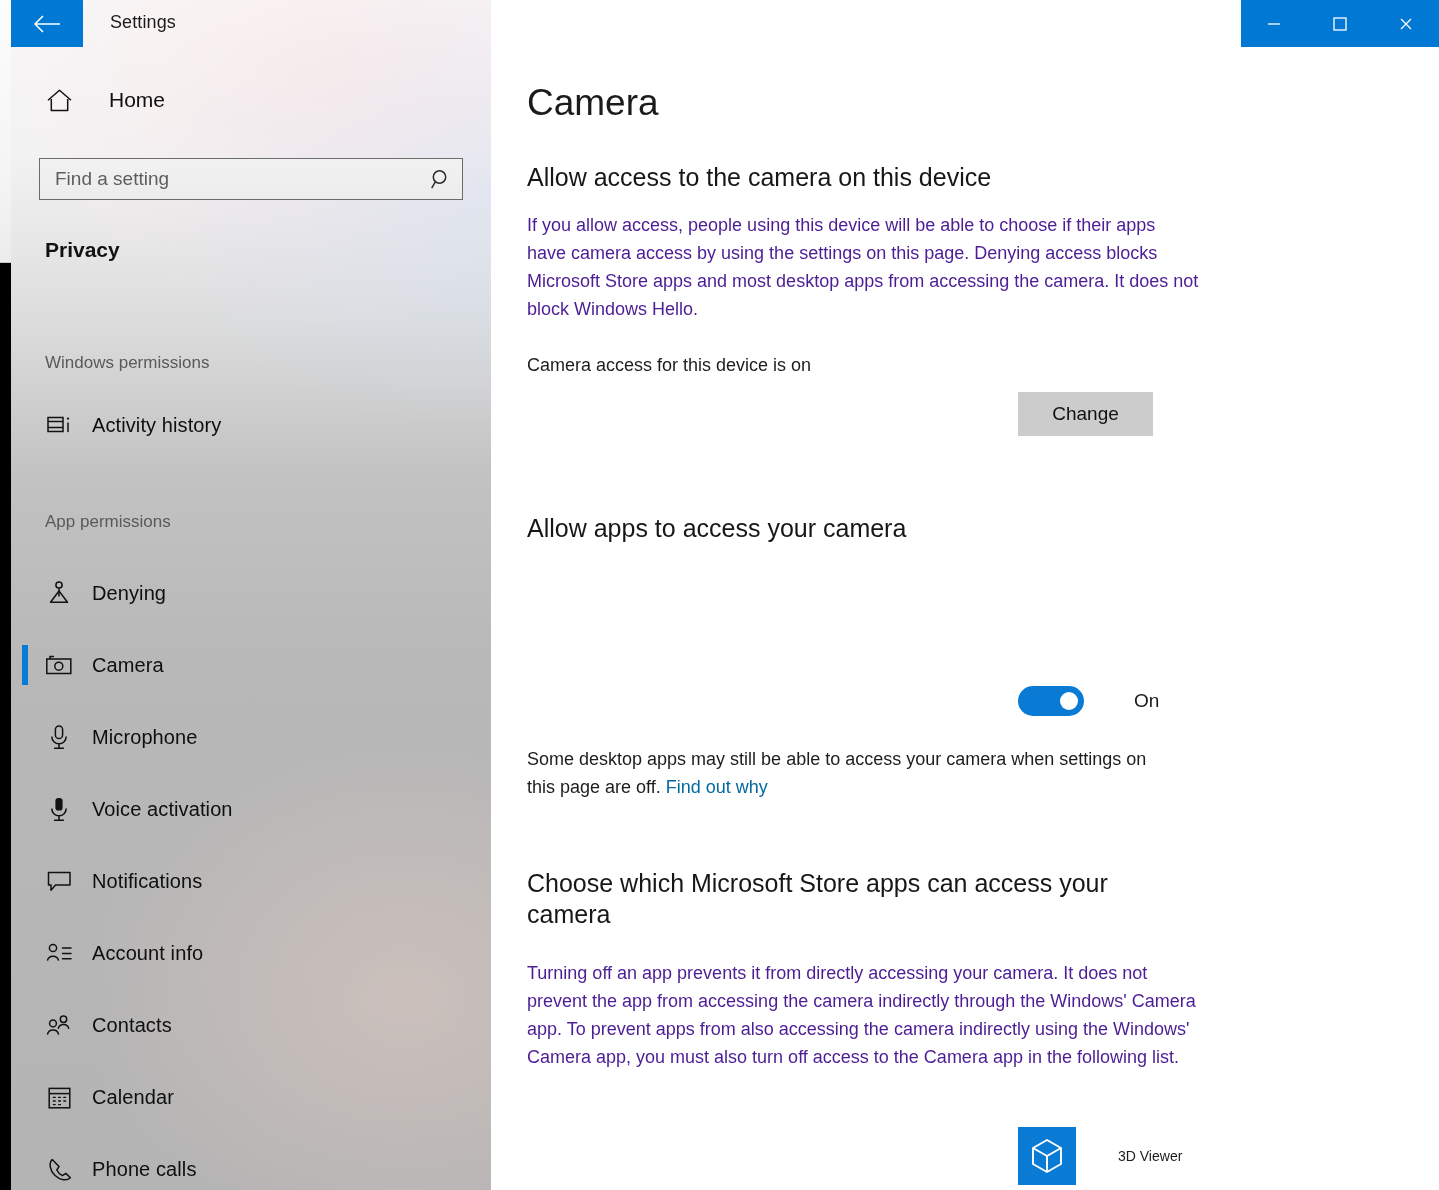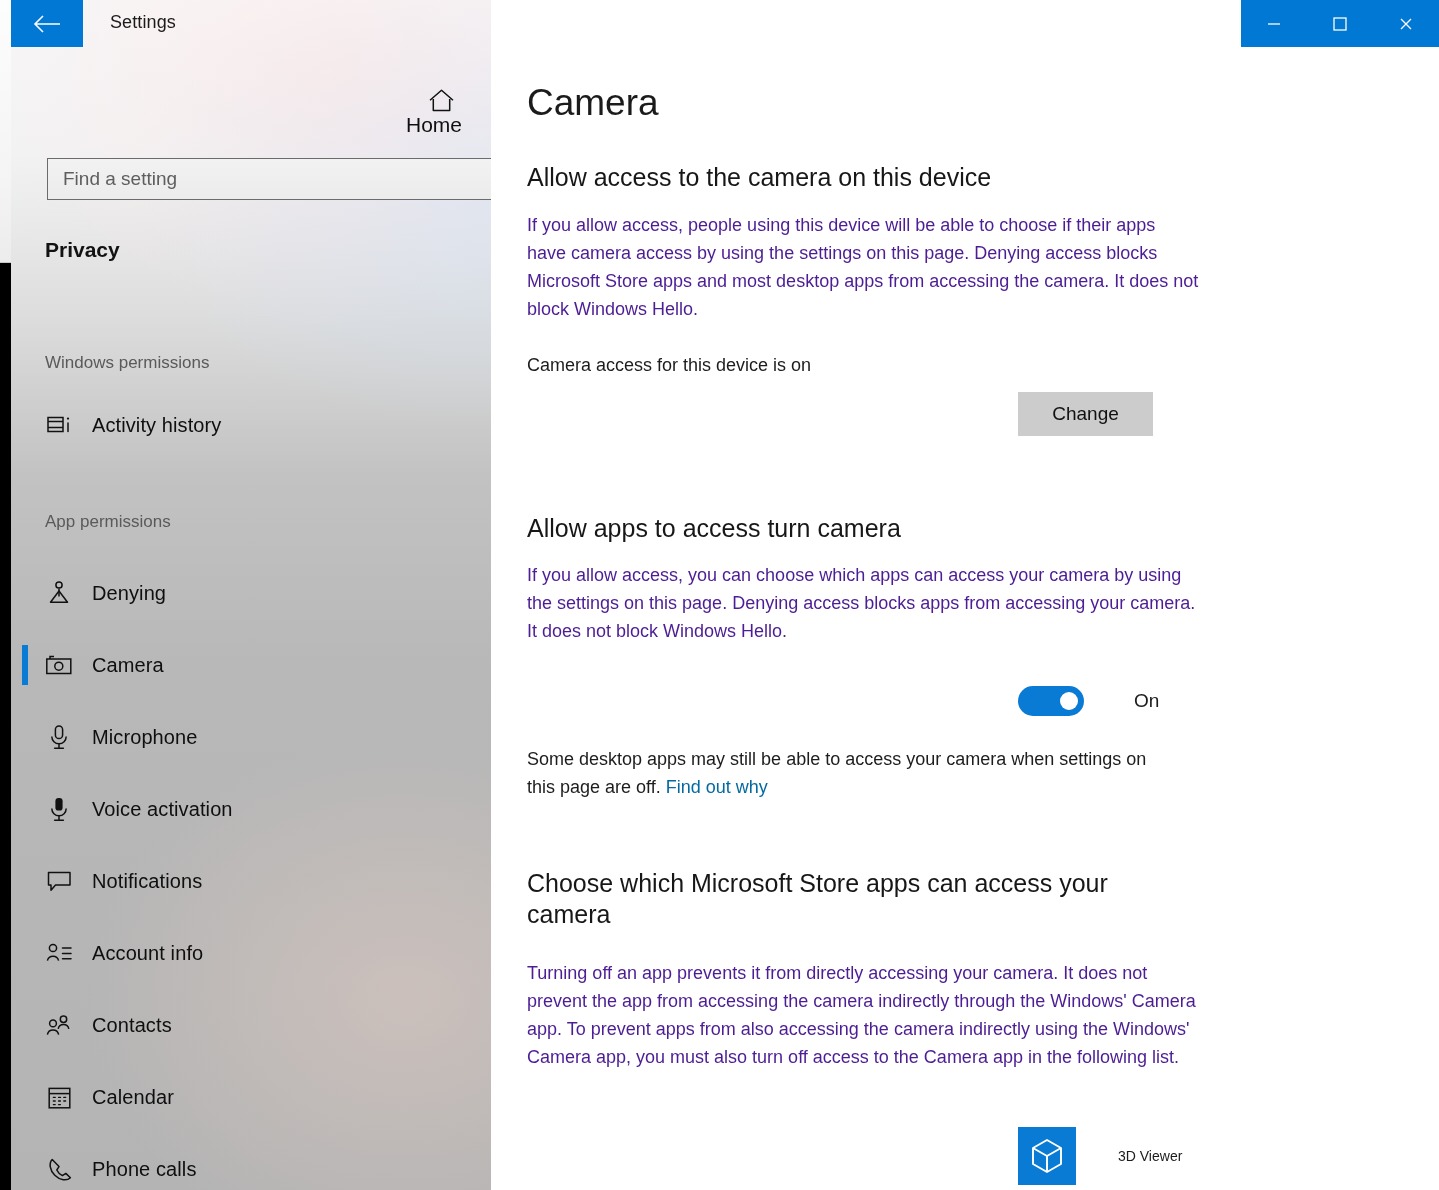--- a/index.html
+++ b/index.html
@@ -36,29 +36,29 @@
     cursor:pointer;
   }
   .back-button svg { display:block; }
   .app-title {
     position:absolute; left:99px; top:12px;
     font-size:18px; color:#1b1b1b; letter-spacing:.1px;
   }
 
   
   .home-row {
-    position:absolute; left:21px; top:88px; width:430px; height:42px;
-    display:flex; align-items:flex-end; cursor:pointer;flex-direction:column;
+    position:absolute; left:35px; top:88px; width:430px; height:42px;
+    display:flex; align-items:flex-start; cursor:pointer;
   }
   .home-row .ico { width:34px; display:flex; align-items:center; justify-content:flex-start; }
   .home-row .lbl { font-size:21px; color:#0f0f0f; margin-left:29px; }
 
   
   .search-box {
-    position:absolute; left:36px; top:158px; width:502px; height:42px;
+    position:absolute; left:28px; top:158px; width:424px; height:42px;
     border:1px solid #6b6b6b;
     background:linear-gradient(180deg,#f2f2f2 0%, #ececec 100%);
     display:flex; align-items:center;
   }
   .search-box input {
     flex:1; border:none; outline:none; background:transparent;
     font-family:"Liberation Sans", sans-serif; font-size:19px; color:#1a1a1a;
     padding:0 8px 0 15px;
   }
   .search-box input::placeholder { color:#5e5e5e; opacity:1; }
@@ -333,22 +333,21 @@
       </div>
     </div>
 
     <div class="page-title">Camera</div>
 
     <div class="sec-head h-allow-device">Allow access to the camera on this device</div>
     <div class="sec-body p-allow-device">If you allow access, people using this device will be able to choose if their apps have camera access by using the settings on this page. Denying access blocks Microsoft Store apps and most desktop apps from accessing the camera. It does not block Windows Hello.</div>
     <div class="plain-text status-device">Camera access for this device is on</div>
     <button class="change-button">Change</button>
 
-    <div class="sec-head h-allow-apps">Allow apps to access turn camera</div>
-    <div class="sec-body p-allow-apps">If you allow access, you can choose which apps can access your camera by using the settings on this page. Denying access blocks apps from accessing your camera. It does not block Windows Hello.</div>
+    <div class="sec-head h-allow-apps">Allow apps to access your camera</div>
 
     <div class="toggle-row main">
       <div class="toggle">
         <span class="knob"></span>
       </div>
       <span class="toggle-label">On</span>
     </div>
 
     <div class="sec-body p-desktop-note">
       <span>Some desktop apps may still be able to access your camera when settings on this page are off. </span><a class="lnk">Find out why</a>

